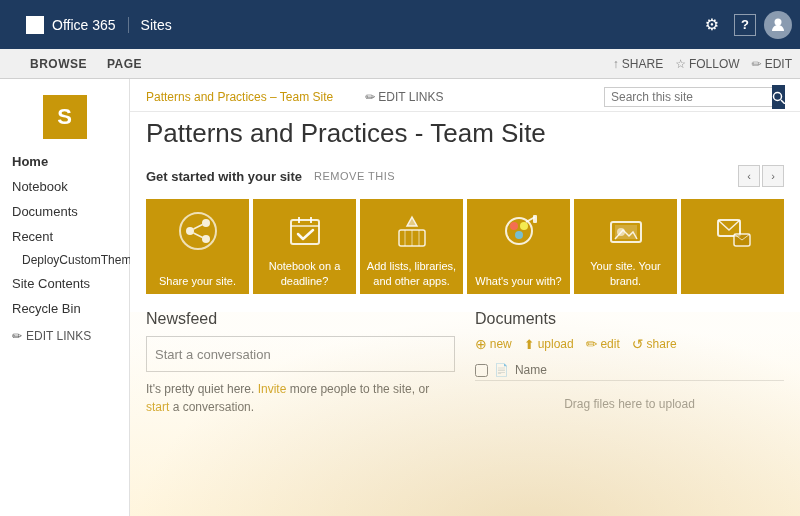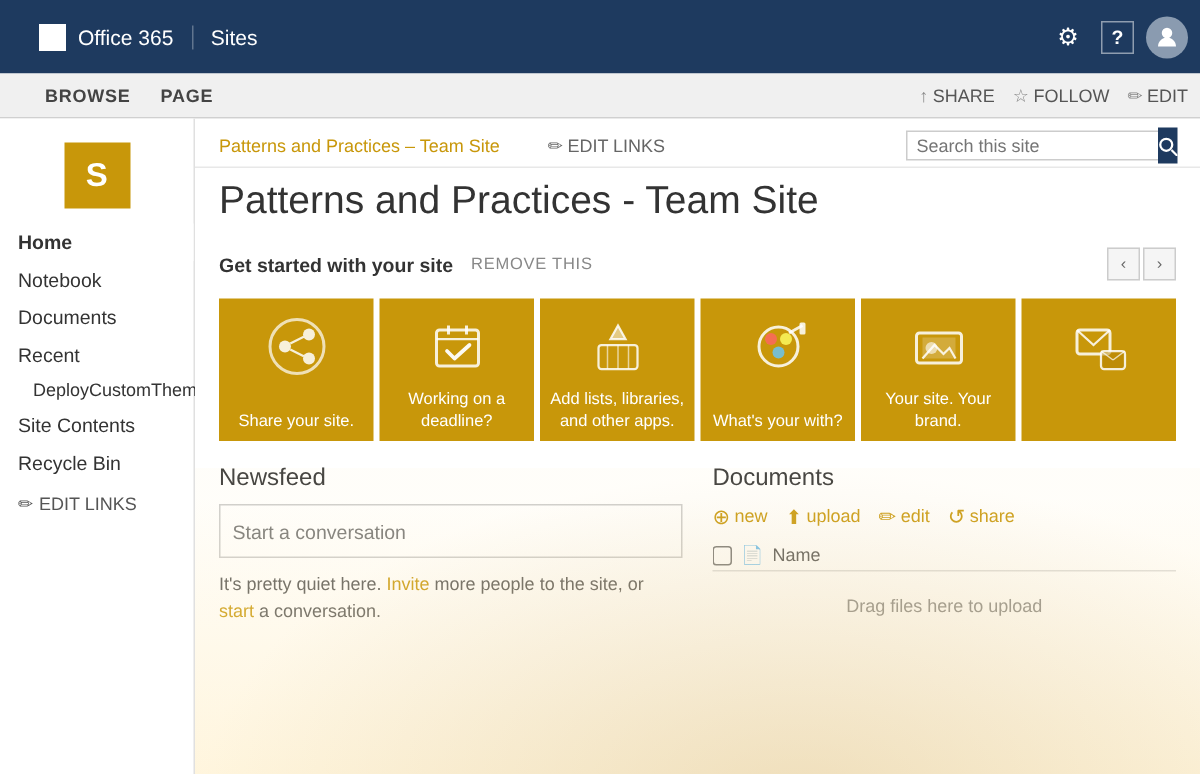--- a/index.html
+++ b/index.html
@@ -528,21 +528,21 @@
             <div class="tile-icon">
               <svg width="38" height="38" viewBox="0 0 38 38" fill="none">
                 <rect x="5" y="8" width="28" height="24" rx="2" stroke="rgba(255,255,255,0.85)" stroke-width="2" fill="none"></rect>
                 <line x1="5" y1="14" x2="33" y2="14" stroke="rgba(255,255,255,0.85)" stroke-width="1.5"></line>
                 <line x1="13" y1="5" x2="13" y2="11" stroke="rgba(255,255,255,0.85)" stroke-width="2"></line>
                 <line x1="25" y1="5" x2="25" y2="11" stroke="rgba(255,255,255,0.85)" stroke-width="2"></line>
                 <polyline points="12,22 17,27 27,18" stroke="rgba(255,255,255,0.95)" stroke-width="2.5" fill="none" stroke-linecap="round" stroke-linejoin="round"></polyline>
               </svg>
             </div>
           </div>
-          <span class="tile-label">Working on a deadline?</span>
+          <span class="tile-label">Notebook on a deadline?</span>
         </div>
 
         <div class="tile">
           <div class="tile-icon-area">
             <div class="tile-icon">
               <svg width="38" height="38" viewBox="0 0 38 38" fill="none">
                 <path d="M19 5 L24 14 L14 14 Z" stroke="rgba(255,255,255,0.85)" stroke-width="1.5" fill="rgba(255,255,255,0.5)"></path>
                 <rect x="6" y="18" width="26" height="16" rx="2" stroke="rgba(255,255,255,0.85)" stroke-width="1.5" fill="none"></rect>
                 <line x1="12" y1="18" x2="12" y2="34" stroke="rgba(255,255,255,0.6)" stroke-width="1"></line>
                 <line x1="19" y1="18" x2="19" y2="34" stroke="rgba(255,255,255,0.6)" stroke-width="1"></line>

